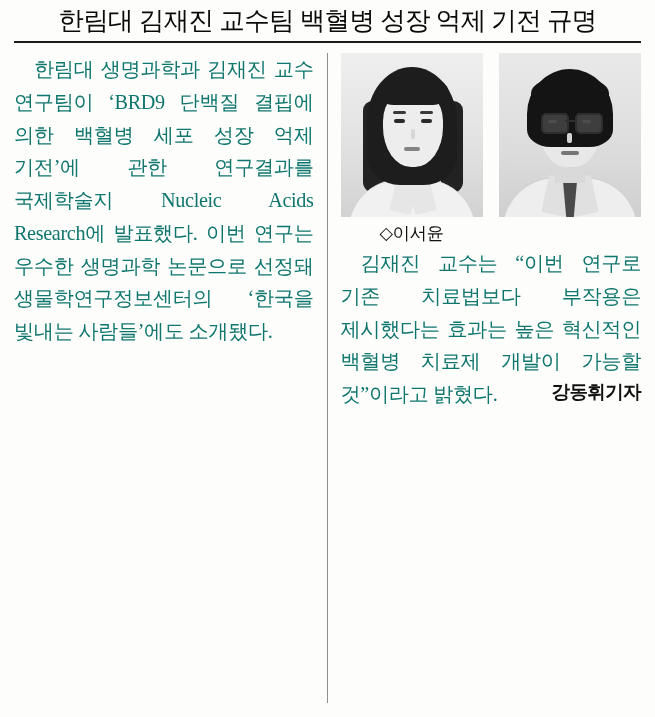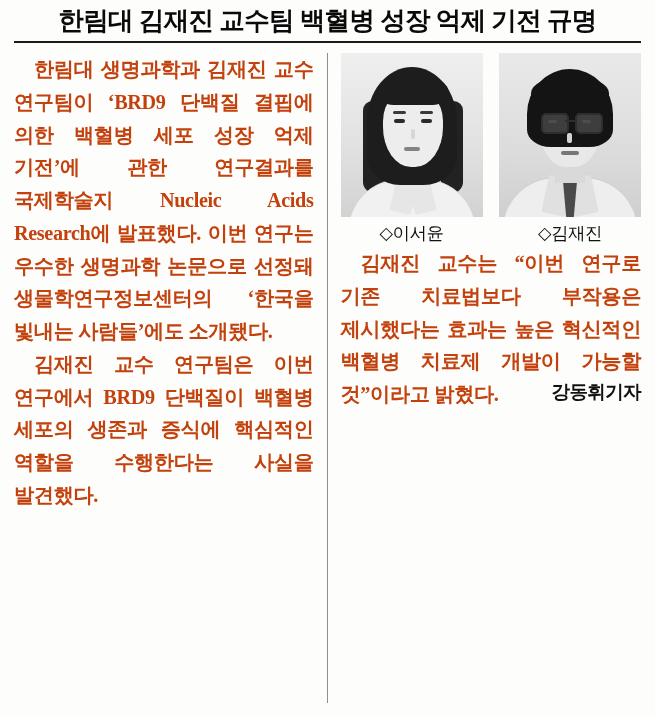--- a/index.html
+++ b/index.html
@@ -21,21 +21,21 @@
     background: #fdfdfb;
     box-sizing: border-box;
     padding: 0 14px;
   }
   .headline-wrap {
     padding: 6px 2px 6px 2px;
     border-bottom: 2px solid #1a1a1a;
   }
   .headline {
     font-family: "Liberation Serif", "DejaVu Serif", serif;
-    font-weight: bold;
+    font-weight: normal;
     font-size: 25.5px;
     letter-spacing: -0.6px;
     line-height: 1.15;
     text-align: center;
     color: #0a0a0a;
     white-space: nowrap;
   }
   .columns {
     display: flex;
     flex-direction: row;
@@ -58,22 +58,21 @@
   }
   p.body-par {
     margin: 0 0 0 0;
     font-size: 20.2px;
     line-height: 1.62;
     text-align: justify;
     text-justify: inter-character;
     text-indent: 20px;
     letter-spacing: -0.35px;
     word-break: keep-all;
-    color: #c2410c;
-    font-weight: bold;
+    color: #0f766e;
   }
   .photos {
     display: flex;
     flex-direction: row;
     justify-content: space-between;
     gap: 2px;
     margin-bottom: 2px;
   }
   .photo-block {
     width: 142px;
@@ -240,21 +239,20 @@
 <div class="page">
 
   <div class="headline-wrap">
     <div class="headline">한림대 김재진 교수팀 백혈병 성장 억제 기전 규명</div>
   </div>
 
   <div class="columns">
 
     <div class="col col-left">
       <p class="body-par">한림대 생명과학과 김재진 교수 연구팀이 ‘BRD9 단백질 결핍에 의한 백혈병 세포 성장 억제 기전’에 관한 연구결과를 국제학술지 Nucleic Acids Research에 발표했다. 이번 연구는 우수한 생명과학 논문으로 선정돼 생물학연구정보센터의 ‘한국을 빛내는 사람들’에도 소개됐다.</p>
-      <p class="body-par">김재진 교수 연구팀은 이번 연구에서 BRD9 단백질이 백혈병 세포의 생존과 증식에 핵심적인 역할을 수행한다는 사실을 발견했다.</p>
     </div>
 
     <div class="col col-right">
 
       <div class="photos">
 
         <div class="photo-block">
           <div class="photo-frame">
             <div class="bg-grad-a"></div>
             <div class="pA-hair-side-l"></div>
@@ -288,21 +286,20 @@
             <div class="pB-hair"></div>
             <div class="pB-bangs"></div>
             <div class="pB-eye-l"></div>
             <div class="pB-eye-r"></div>
             <div class="pB-glass-l"></div>
             <div class="pB-glass-r"></div>
             <div class="pB-bridge"></div>
             <div class="pB-nose"></div>
             <div class="pB-mouth"></div>
           </div>
-          <div class="caption">◇김재진</div>
         </div>
 
       </div>
 
       <p class="body-par">김재진 교수는 “이번 연구로 기존 치료법보다 부작용은 제시했다는 효과는 높은 혁신적인 백혈병 치료제 개발이 가능할 것”이라고 밝혔다.</p>
       <div style="text-align:right; margin-top:-32px;">
         <span class="byline">강동휘기자</span>
       </div>
 
     </div>

